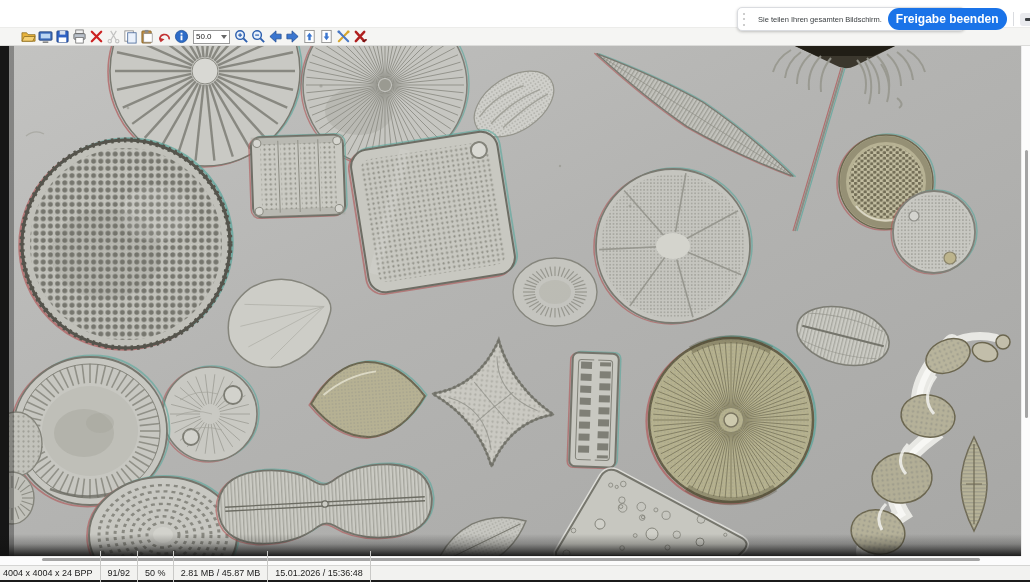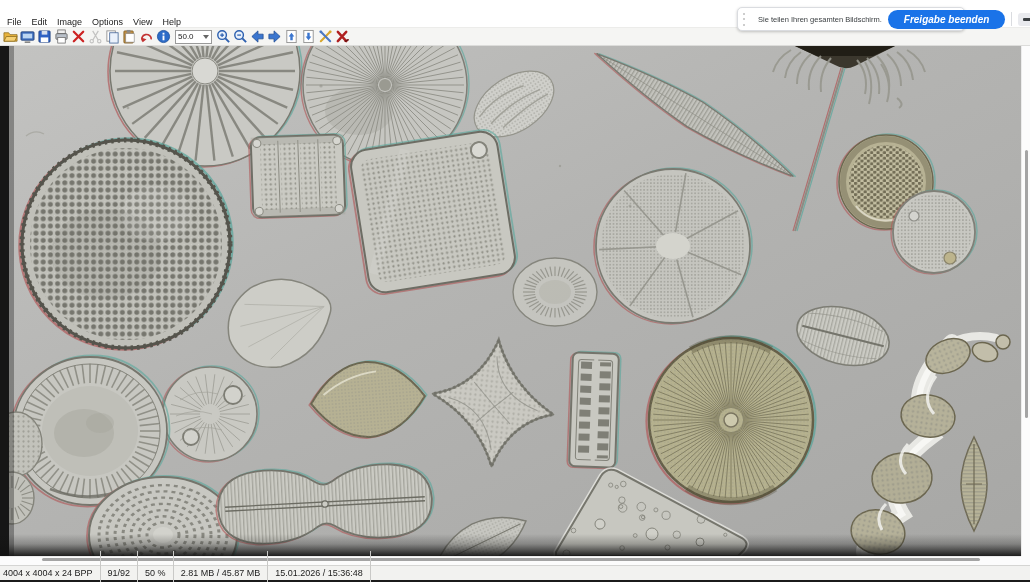--- a/index.html
+++ b/index.html
@@ -17,21 +17,21 @@
   .wc .minbar{width:8px;height:1px;background:#333;}
   .wc .maxbox{width:7px;height:7px;border:1px solid #333;}
   .wc.close{font-size:11px;line-height:1;}
   
   .menubar{position:absolute;top:17px;left:0;right:0;height:10px;background:#ffffff;
     display:flex;align-items:center;padding-left:2px;}
   .menu-item{font-size:9px;color:#222;padding:0 5px;cursor:default;}
   
   .toolbar{position:absolute;top:27px;left:0;right:0;height:19px;background:#f5f5f3;
     border-top:1px solid #ececea;border-bottom:1px solid #dcdcda;display:flex;
-    align-items:center;padding-left:2px;box-sizing:border-box;}
+    align-items:center;padding-left:20px;box-sizing:border-box;}
   .tbtn{width:17px;height:17px;display:flex;align-items:center;justify-content:center;flex:0 0 auto;}
   .tbtn svg{display:block;}
   .tbtn.disabled{opacity:.55;}
   .combo{width:37px;height:14px;background:#ffffff;border:1px solid #9a9a9a;margin:0 3px;
     display:flex;align-items:center;justify-content:space-between;font-size:8px;color:#222;
     padding:0 2px;box-sizing:border-box;flex:0 0 auto;}
   .combo .chev{width:0;height:0;border-left:3px solid transparent;border-right:3px solid transparent;
     border-top:4px solid #666;}
   
   .photo{position:absolute;top:46px;left:0;width:1021px;height:510px;overflow:hidden;
@@ -50,42 +50,34 @@
     display:flex;align-items:center;font-size:9px;color:#1b1b1b;}
   .sfield{padding:16px 7px;border-right:1px solid #c9c9c7;height:12px;line-height:12px;white-space:nowrap;}
   .sfield:first-child{padding-left:3px;}
   
   .sharepill{position:absolute;top:7px;left:737px;right:65px;height:24px;background:#ffffff;
     border:1px solid #dadce0;border-radius:5px;box-shadow:0 1px 3px rgba(0,0,0,.22);
     display:flex;align-items:center;z-index:60;padding:0 5px;box-sizing:border-box;gap:6px;}
   .dragdots{width:3px;height:13px;display:flex;flex-direction:column;justify-content:space-between;flex:0 0 auto;}
   .dragdots i{width:2px;height:2px;border-radius:50%;background:#bdbdbd;}
   .share-msg{font-size:7.5px;color:#3c4043;white-space:nowrap;flex:1 1 auto;}
-  .stopbtn{background:#1a73e8;color:#ffffff;font-size:10px;font-weight:bold;border:none;
-    border-radius:11px;padding:4px 16px;white-space:nowrap;flex:0 0 auto;cursor:default;
-    font-family:"Liberation Sans",sans-serif;font-style:italic;}
+  .stopbtn{background:#1a73e8;color:#ffffff;font-size:12px;font-weight:bold;border:none;
+    border-radius:11px;padding:4px 8px;white-space:nowrap;flex:0 0 auto;cursor:default;
+    font-family:"Liberation Sans",sans-serif;}
   .pillsep{width:1px;height:14px;background:#dadce0;flex:0 0 auto;}
   .hidebtn{width:18px;height:13px;background:#e9eaee;border-radius:3px;display:flex;
     align-items:center;justify-content:center;flex:0 0 auto;}
   .hidebtn i{width:8px;height:3px;background:#3c4043;border-radius:1px;display:block;}
 </style>
 </head>
 <body>
 
 <div id="window">
 
 
-  <div class="menubar">
-    <span class="menu-item">File</span>
-    <span class="menu-item">Edit</span>
-    <span class="menu-item">Image</span>
-    <span class="menu-item">Options</span>
-    <span class="menu-item">View</span>
-    <span class="menu-item">Help</span>
-  </div>
 
   <div class="toolbar">
     <div class="tbtn">
         <svg width="15" height="15" viewBox="0 0 16 16">
           <path d="M1 4h5l1.5 2H15v7H1z" fill="#e8b33c" stroke="#8a6a1c" stroke-width=".8"></path>
           <path d="M1 13l2.5-5H15l-2.5 5z" fill="#f6d173" stroke="#8a6a1c" stroke-width=".8"></path>
         </svg>
       </div>
     <div class="tbtn">
         <svg width="15" height="15" viewBox="0 0 16 16">

